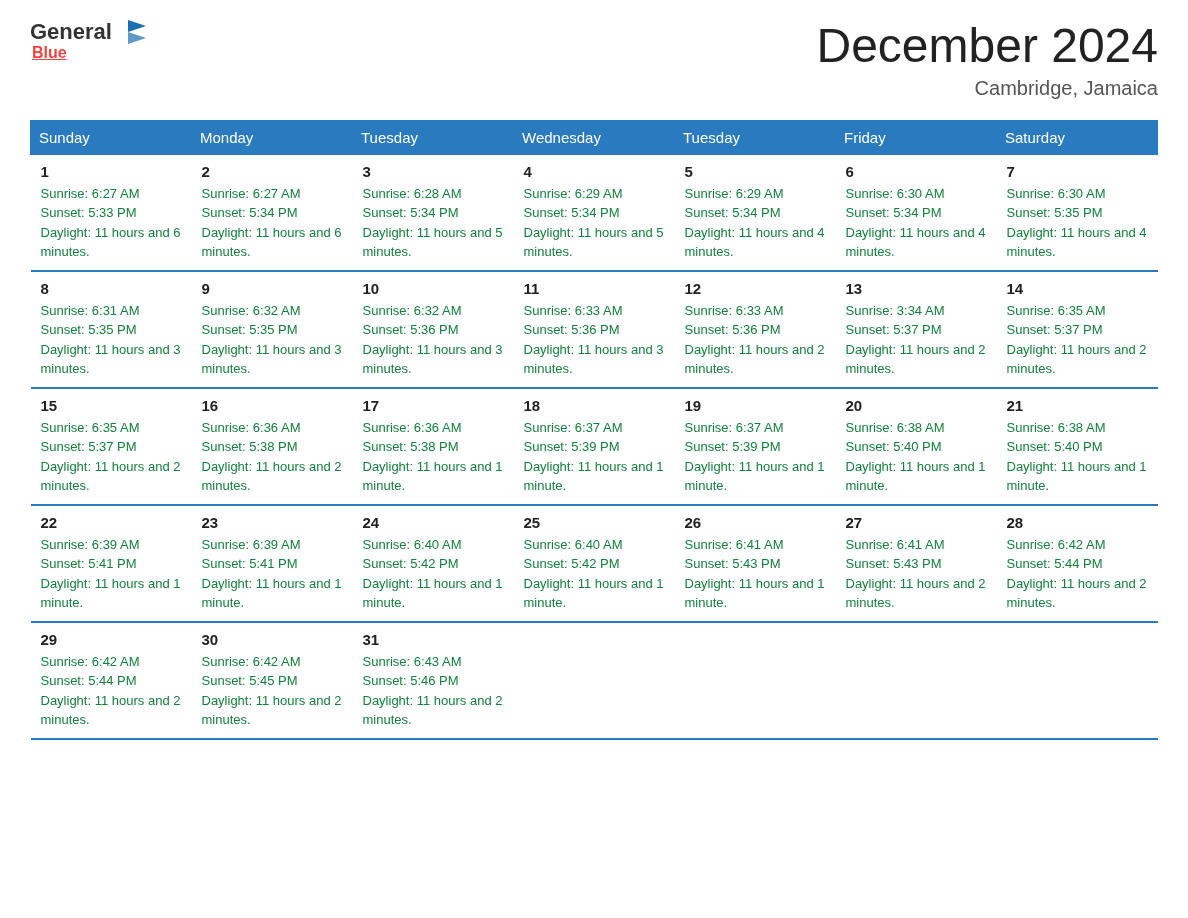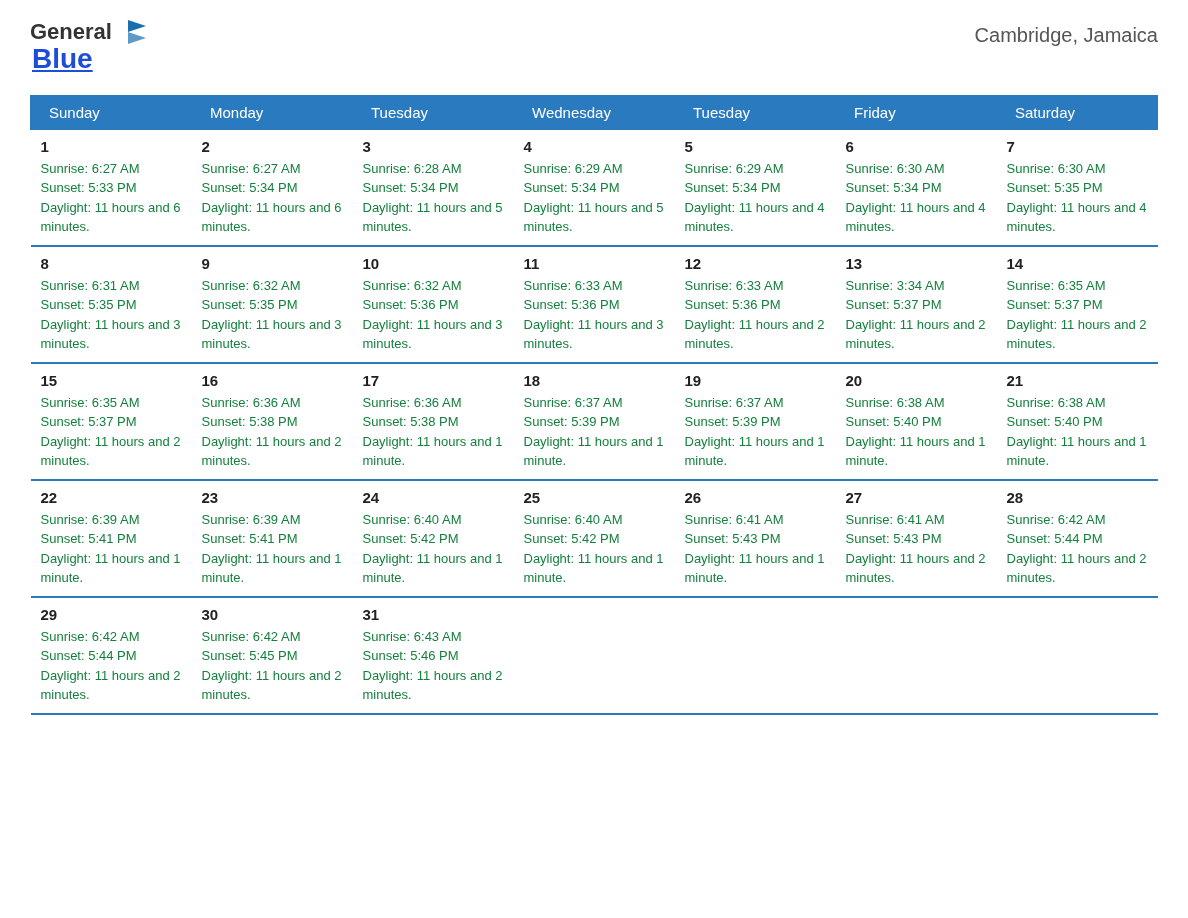--- a/index.html
+++ b/index.html
@@ -20,23 +20,23 @@
       display: flex;
       align-items: center;
       gap: 4px;
     }
     .logo-text-general {
       font-size: 22px;
       font-weight: bold;
       color: #333;
     }
     .logo-text-blue {
-      font-size: 28px;
+      font-size: 16px;
       font-weight: bold;
-      color: #1d4ed8;
+      color: #ef4444;
       text-decoration: underline;
     }
     .title-block {
       text-align: right;
     }
     .month-title {
       font-size: 48px;
       font-weight: normal;
       color: #222;
       line-height: 1.1;
@@ -50,21 +50,21 @@
       width: 100%;
       border-collapse: collapse;
     }
     thead tr {
       background-color: #2a7abf;
     }
     thead th {
       color: #fff;
       font-size: 15px;
       font-weight: normal;
-      padding: 8px 18px;
+      padding: 8px 8px;
       text-align: left;
       border: 1px solid #2a7abf;
     }
     tbody tr {
       border-bottom: 2px solid #2a7abf;
     }
     tbody td {
       vertical-align: top;
       padding: 8px 10px;
       font-size: 13px;
@@ -99,20 +99,21 @@
         <span class="logo-text-general">General</span>
         <svg width="28" height="28" viewBox="0 0 28 28" style="margin-left:2px; margin-top:-4px;">
           <polygon points="4,4 22,10 4,16" fill="#1a6faf"></polygon>
           <polygon points="4,16 22,22 4,28" fill="#1a6faf" opacity="0.7"></polygon>
         </svg>
       </div>
       <span class="logo-text-blue" style="margin-left:2px;">Blue</span>
     </div>
   </div>
   <div class="title-block">
+    <div class="month-title">December 2024</div>
     <div class="location">Cambridge, Jamaica</div>
   </div>
 </div>
 
 <table>
   <thead>
     <tr>
       <th>Sunday</th>
       <th>Monday</th>
       <th>Tuesday</th>

